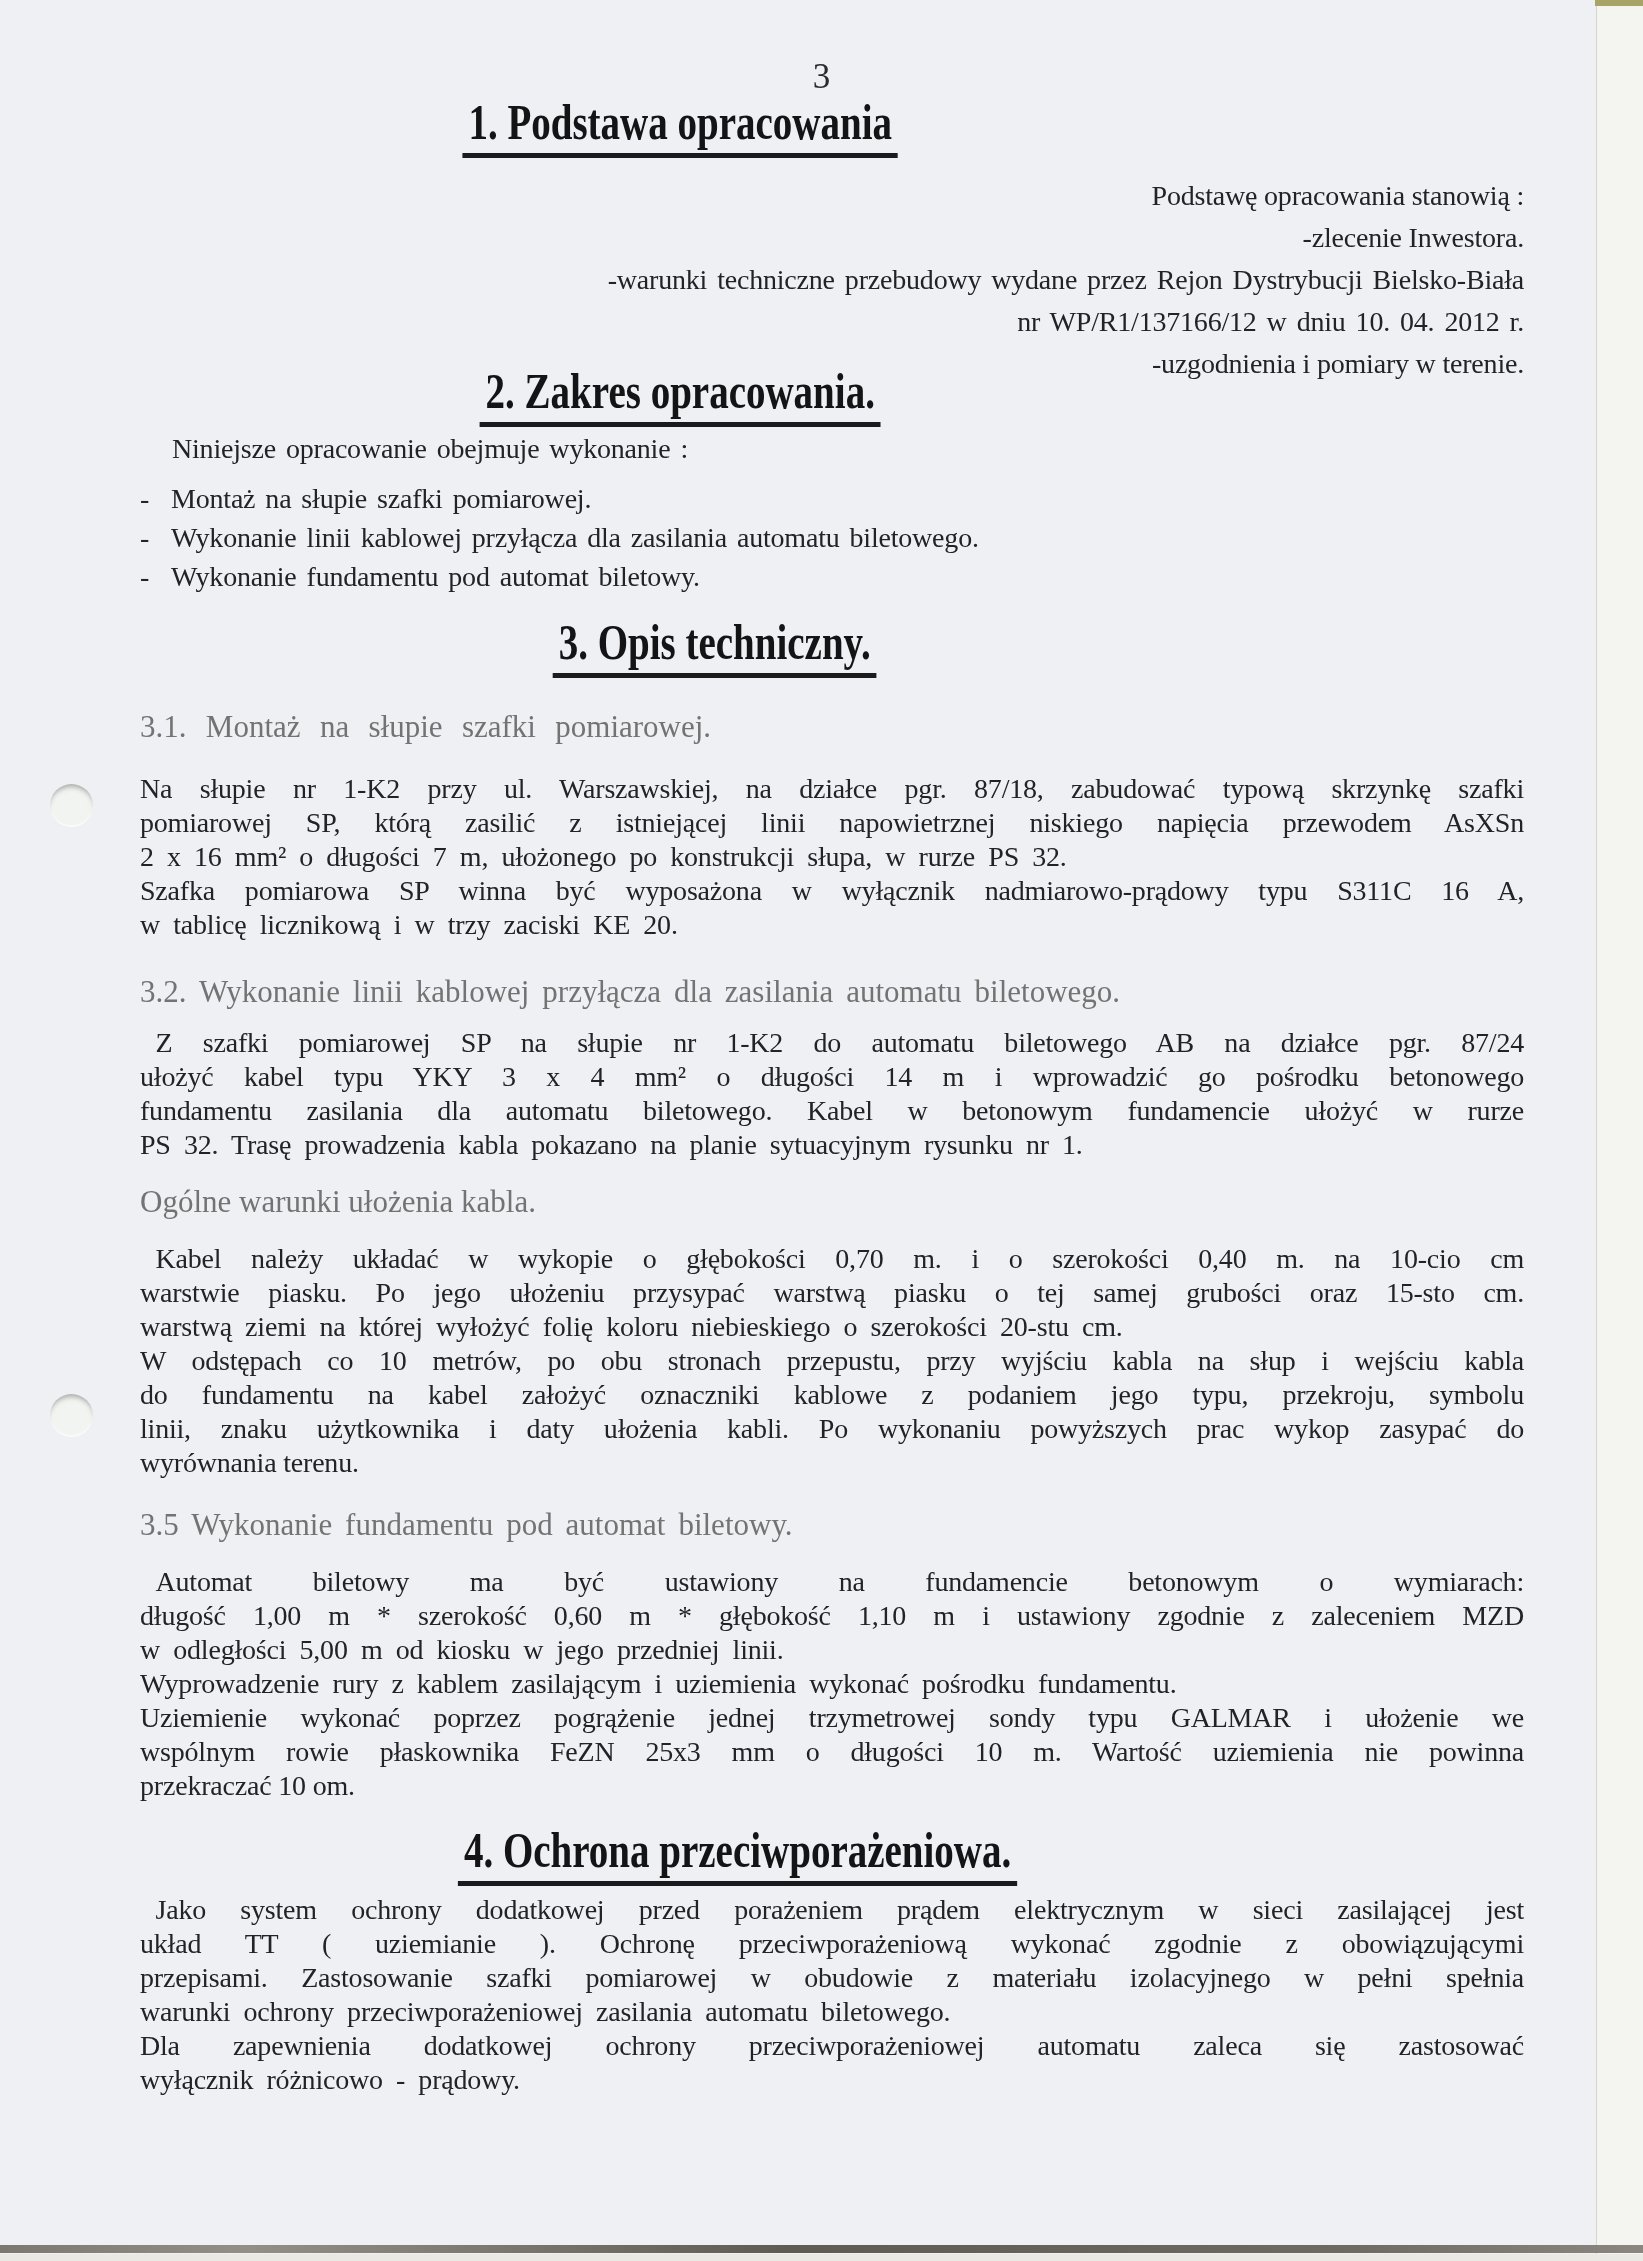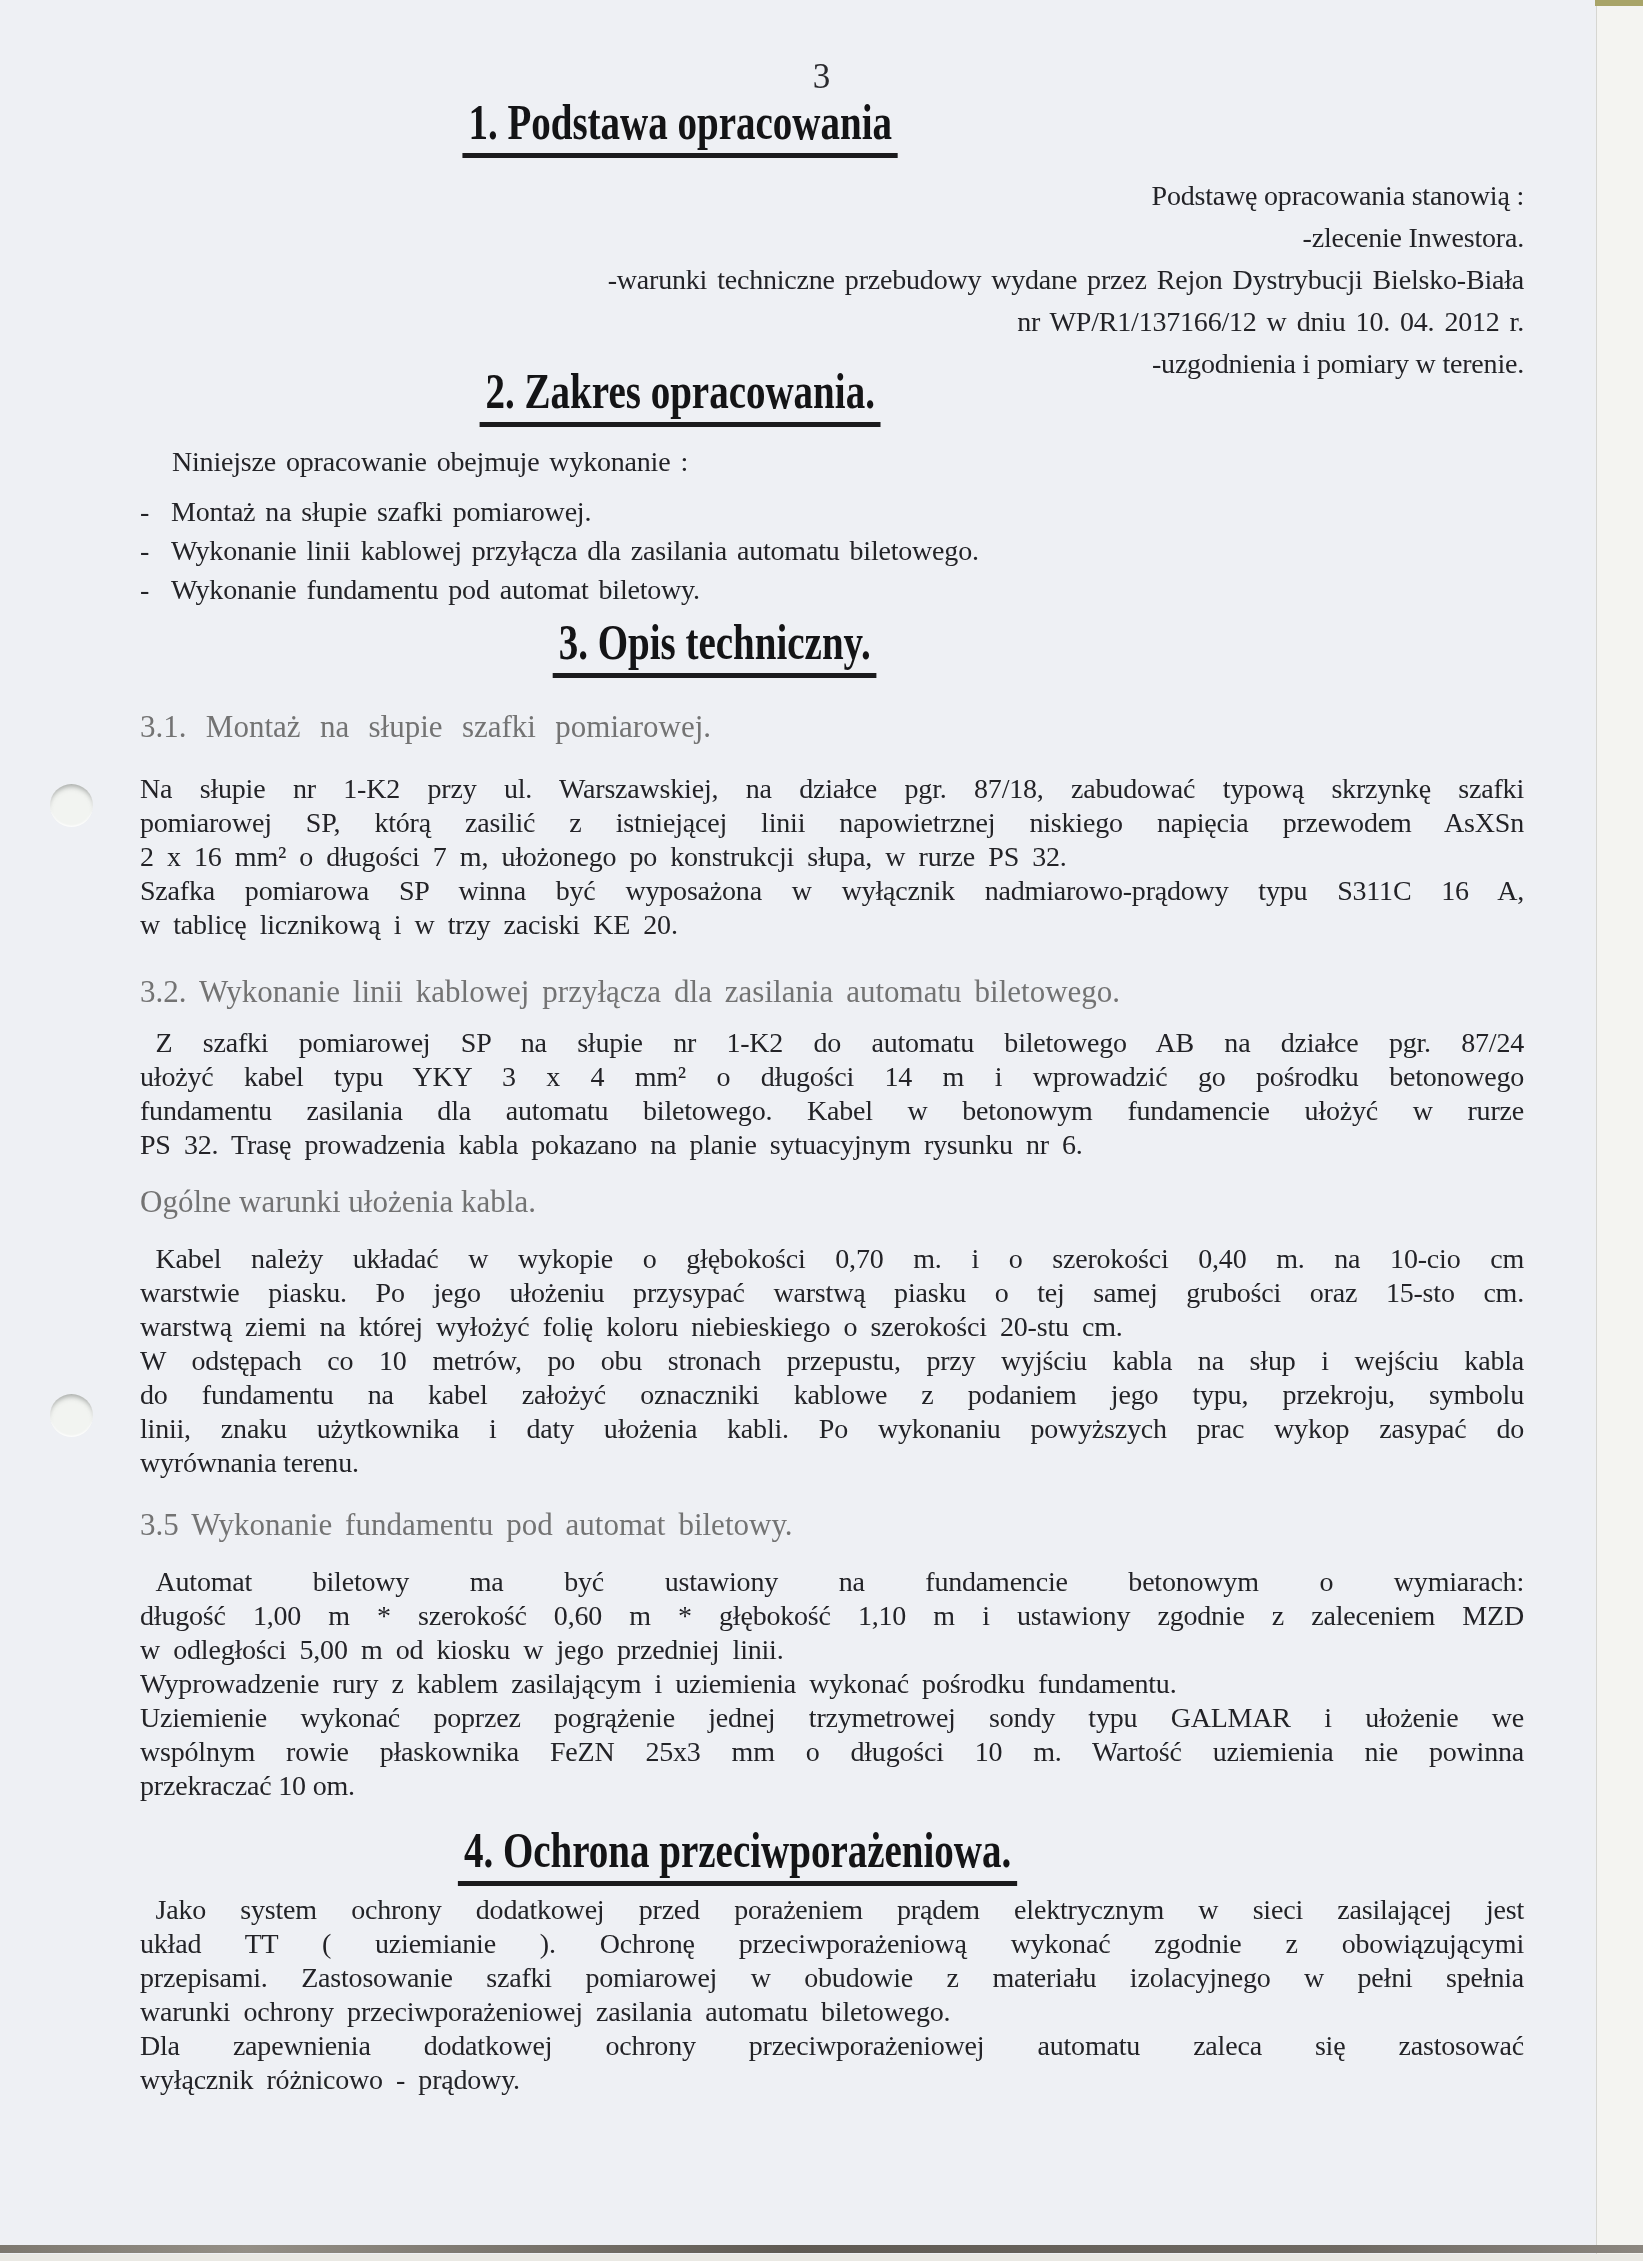--- a/index.html
+++ b/index.html
@@ -130,21 +130,21 @@
     <div class="l li"><span class="dash">-</span><span>zlecenie Inwestora.</span></div>
     <div class="l li w2"><span class="dash">-</span><span>warunki techniczne przebudowy wydane przez Rejon Dystrybucji Bielsko-Biała</span></div>
     <div class="l cont w2">nr WP/R1/137166/12 w dniu 10. 04. 2012 r.</div>
     <div class="l li"><span class="dash">-</span><span>uzgodnienia i pomiary w terenie.</span></div>
   </div>
 
   <div class="hrow" style="top:366px">
     <span class="bigh sh12">2. Zakres opracowania.</span>
   </div>
 
-  <div class="para list2" style="top:441px">
+  <div class="para list2" style="top:428px">
     <div class="l ind2 w2" style="line-height:42px">Niniejsze opracowanie obejmuje wykonanie :</div>
     <div class="intro-gap"></div>
     <div class="l li w2"><span class="dash">-</span><span>Montaż na słupie szafki pomiarowej.</span></div>
     <div class="l li w2"><span class="dash">-</span><span>Wykonanie linii kablowej przyłącza dla zasilania automatu biletowego.</span></div>
     <div class="l li w2"><span class="dash">-</span><span>Wykonanie fundamentu pod automat biletowy.</span></div>
   </div>
 
   <div class="hrow" style="top:617px">
     <span class="bigh sh3">3. Opis techniczny.</span>
   </div>
@@ -156,21 +156,21 @@
     <div class="l w">2 x 16 mm² o długości 7 m, ułożonego po konstrukcji słupa, w rurze PS 32.</div>
     <div class="l j">Szafka pomiarowa SP winna być wyposażona w wyłącznik nadmiarowo-prądowy typu S311C 16 A,</div>
     <div class="l w">w tablicę licznikową i w trzy zaciski KE 20.</div>
   </div>
 
   <div class="subh ws-mid" style="top:974px">3.2.  Wykonanie linii kablowej przyłącza dla zasilania automatu biletowego.</div>
   <div class="para" style="top:1026px">
     <div class="l j ind">Z szafki pomiarowej SP na słupie nr 1-K2 do automatu biletowego AB na działce pgr. 87/24</div>
     <div class="l j">ułożyć kabel typu YKY 3 x 4 mm² o długości 14 m i wprowadzić go pośrodku betonowego</div>
     <div class="l j">fundamentu zasilania dla automatu biletowego. Kabel w betonowym fundamencie ułożyć w rurze</div>
-    <div class="l w">PS 32. Trasę prowadzenia kabla pokazano na planie sytuacyjnym rysunku nr 6.</div>
+    <div class="l w">PS 32. Trasę prowadzenia kabla pokazano na planie sytuacyjnym rysunku nr 1.</div>
   </div>
 
   <div class="subh" style="top:1184px">Ogólne warunki ułożenia kabla.</div>
   <div class="para" style="top:1242px">
     <div class="l j ind">Kabel należy układać w wykopie o głębokości 0,70 m. i o szerokości 0,40 m. na 10-cio cm</div>
     <div class="l j">warstwie piasku. Po jego ułożeniu przysypać warstwą piasku o tej samej grubości oraz 15-sto cm.</div>
     <div class="l w">warstwą ziemi na której wyłożyć folię koloru niebieskiego o szerokości 20-stu cm.</div>
     <div class="l j">W odstępach co 10 metrów, po obu stronach przepustu, przy wyjściu kabla na słup i wejściu kabla</div>
     <div class="l j">do fundamentu na kabel założyć oznaczniki kablowe z podaniem jego typu, przekroju, symbolu</div>
     <div class="l j">linii, znaku użytkownika i daty ułożenia kabli. Po wykonaniu powyższych prac wykop zasypać do</div>

